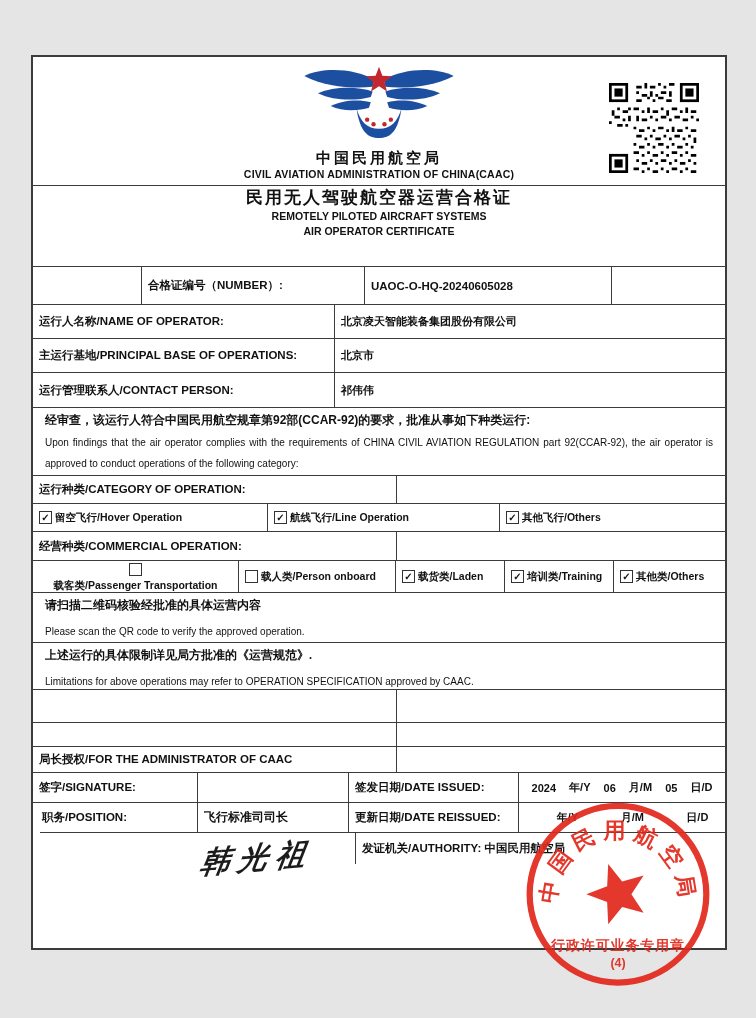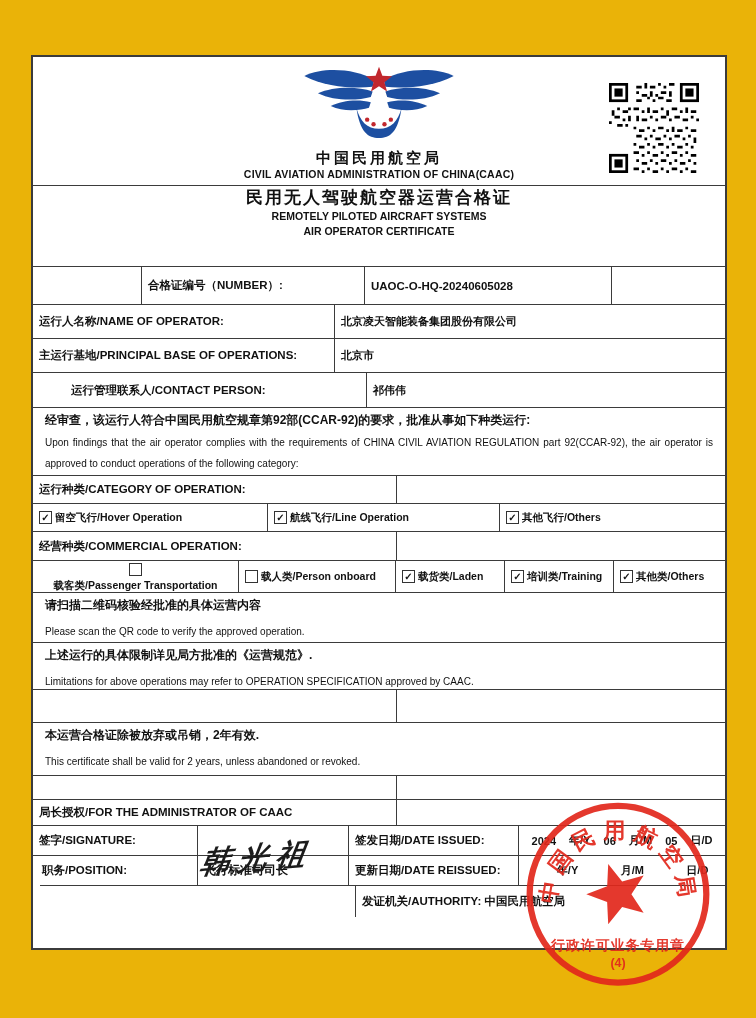--- a/index.html
+++ b/index.html
@@ -1,17 +1,17 @@
 <!DOCTYPE html>
 <html><head>
 <meta charset="utf-8">
 <style>
   html,body { margin:0; padding:0; background:#ffffff; }
   body { font-family:"Liberation Sans", sans-serif; color:#111; }
-  #page { position:relative; width:756px; height:1018px; background:#eab308; overflow:hidden; }
+  #page { position:relative; width:756px; height:1018px; background:#e5e5e5; overflow:hidden; }
   #cert { position:absolute; left:31px; top:55px; width:696px; height:895px;
           border:2px solid #3b3b3b; box-sizing:border-box; background:#fff; }
   .row { display:flex; border-top:1.5px solid #3b3b3b; box-sizing:border-box; position:relative; }
   .row:first-child { border-top:none; }
   .cell { box-sizing:border-box; padding:2px 6px; overflow:hidden; white-space:nowrap; }
   .cell + .cell { border-left:1.5px solid #3b3b3b; }
   .grow { flex:1 1 auto; }
   .lbl { font-size:11.5px; font-weight:700; display:flex; align-items:center; }
   .val { font-size:11px; font-weight:700; display:flex; align-items:center; }
   .center { text-align:center; }
@@ -20,21 +20,21 @@
   .org-cn { font-size:15px; font-weight:700; letter-spacing:3px; margin-top:2px; }
   .org-en { font-size:10.5px; font-weight:700; letter-spacing:0.2px; }
   .qr { position:absolute; right:26px; top:26px; width:90px; height:90px; }
   
   .title-cn { font-size:17px; font-weight:700; letter-spacing:2px; margin-top:0; }
   .title-en { font-size:10.5px; font-weight:700; line-height:1.4; }
   
   .para { flex-direction:column; display:flex; padding:4px 12px; box-sizing:border-box; }
   .para .cn { font-size:12px; font-weight:700; margin-bottom:3px; }
   .para .en { font-size:10px; line-height:21px; text-align:justify; }
-  .note .cn { font-size:12px; font-weight:700; }
+  .note .cn { font-size:12px; font-weight:700;font-family:Liberation Serif, serif; }
   .note .en { font-size:10px; margin-top:4px; }
   
   .chk { display:flex; align-items:center; font-size:10.5px; font-weight:700; gap:3px; }
   .checkbox { width:11px; height:11px; border:1.5px solid #333; display:inline-flex;
               align-items:center; justify-content:center; font-size:10px; line-height:10px;
               flex:0 0 auto; background:#fff; color:#111; }
   .checkbox.checked::after { content:"✓"; font-weight:700; }
   
   .datecell { display:flex; align-items:center; justify-content:space-around; font-size:11px; font-weight:700; }
   
@@ -107,21 +107,21 @@
     </div>
 
     <div class="row" style="height:34px;">
       <div class="cell lbl" style="width:301px;">运行人名称/NAME OF OPERATOR:</div>
       <div class="cell val grow">北京凌天智能装备集团股份有限公司</div>
     </div>
     <div class="row" style="height:34px;">
       <div class="cell lbl" style="width:301px;">主运行基地/PRINCIPAL BASE OF OPERATIONS:</div>
       <div class="cell val grow">北京市</div>
     </div>
-    <div class="row" style="height:35px;padding-left:32px;">
+    <div class="row" style="height:35px;">
       <div class="cell lbl" style="width:301px;">运行管理联系人/CONTACT PERSON:</div>
       <div class="cell val grow">祁伟伟</div>
     </div>
 
     <div class="row para" style="height:68px;">
       <div class="cn">经审查，该运行人符合中国民用航空规章第92部(CCAR-92)的要求，批准从事如下种类运行:</div>
       <div class="en">Upon findings that the air operator complies with the requirements of CHINA CIVIL AVIATION REGULATION part 92(CCAR-92), the air operator is approved to conduct operations of the following category:</div>
     </div>
 
     <div class="row" style="height:28px;">
@@ -180,24 +180,20 @@
     <div class="row para note" style="height:47px;">
       <div class="cn">上述运行的具体限制详见局方批准的《运营规范》.</div>
       <div class="en">Limitations for above operations may refer to OPERATION SPECIFICATION approved by CAAC.</div>
     </div>
 
     <div class="row" style="height:33px;">
       <div class="cell" style="width:363px;"></div>
       <div class="cell grow"></div>
     </div>
 
-    <div class="row para note" style="height:53px;">
-      <div class="cn">本运营合格证除被放弃或吊销，2年有效.</div>
-      <div class="en">This certificate shall be valid for 2 years, unless abandoned or revoked.</div>
-    </div>
 
     <div class="row" style="height:24px;">
       <div class="cell" style="width:363px;"></div>
       <div class="cell grow"></div>
     </div>
 
     <div class="row" style="height:26px;">
       <div class="cell lbl" style="width:363px;">局长授权/FOR THE ADMINISTRATOR OF CAAC</div>
       <div class="cell grow"></div>
     </div>

